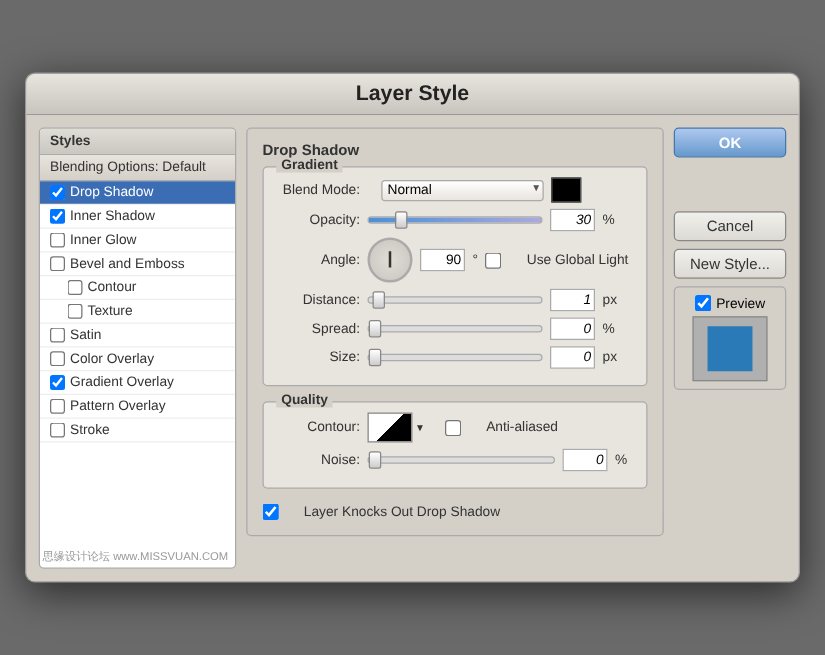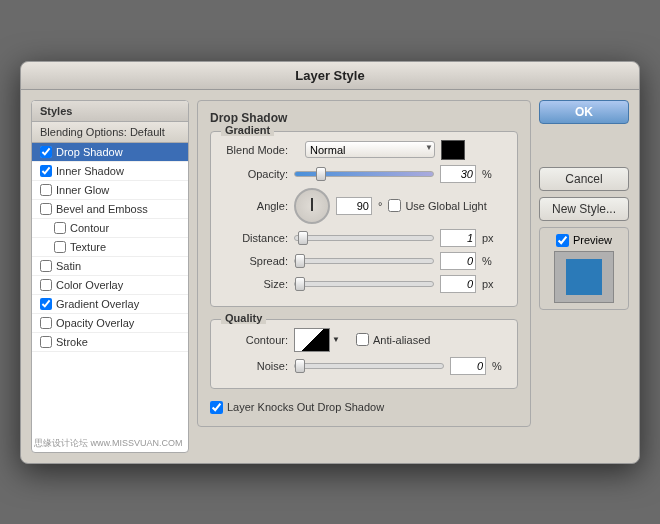--- a/index.html
+++ b/index.html
@@ -21,21 +21,21 @@
       border-radius: 8px;
       box-shadow: 0 8px 32px rgba(0,0,0,0.6);
       overflow: hidden;
     }
 
     .title-bar {
       background: linear-gradient(to bottom, #e8e4de, #c8c4be);
       border-bottom: 1px solid #999;
       text-align: center;
       padding: 6px;
-      font-size: 13px;
+      font-size: 17px;
       font-weight: bold;
       color: #222;
       border-radius: 8px 8px 0 0;
     }
 
     .dialog-body {
       display: flex;
       padding: 10px;
       gap: 8px;
     }
@@ -253,21 +253,21 @@
       font-size: 11px;
       text-align: right;
       border: 1px solid #aaa;
       background: #fff;
       padding: 0 2px;
     }
 
     .checkbox-label {
       display: flex;
       align-items: center;
-      gap: 4px;
+      gap: 20px;
       font-size: 11px;
       color: #333;
     }
 
     
     .contour-swatch {
       width: 36px;
       height: 24px;
       border: 1px solid #888;
       background: linear-gradient(135deg, #fff 50%, #000 50%);
@@ -456,21 +456,21 @@
         <span>Color Overlay</span>
       </div>
 
       <div class="sidebar-item">
         <input type="checkbox" checked="" style="">
         <span>Gradient Overlay</span>
       </div>
 
       <div class="sidebar-item">
         <input type="checkbox" style="">
-        <span>Opacity Overlay</span>
+        <span>Pattern Overlay</span>
       </div>
 
       <div class="sidebar-item">
         <input type="checkbox" style="">
         <span>Stroke</span>
       </div>
       <div style="position:relative; height:100px;">
         <span class="watermark">思缘设计论坛 www.MISSVUAN.COM</span>
       </div>
     </div>

